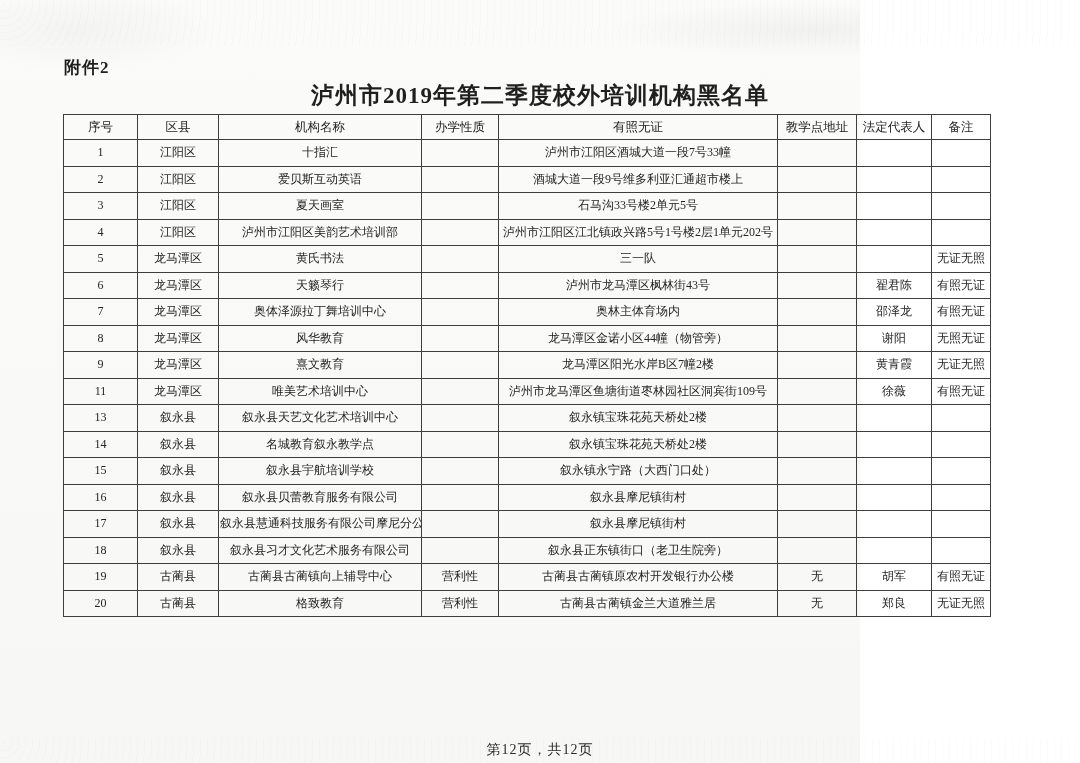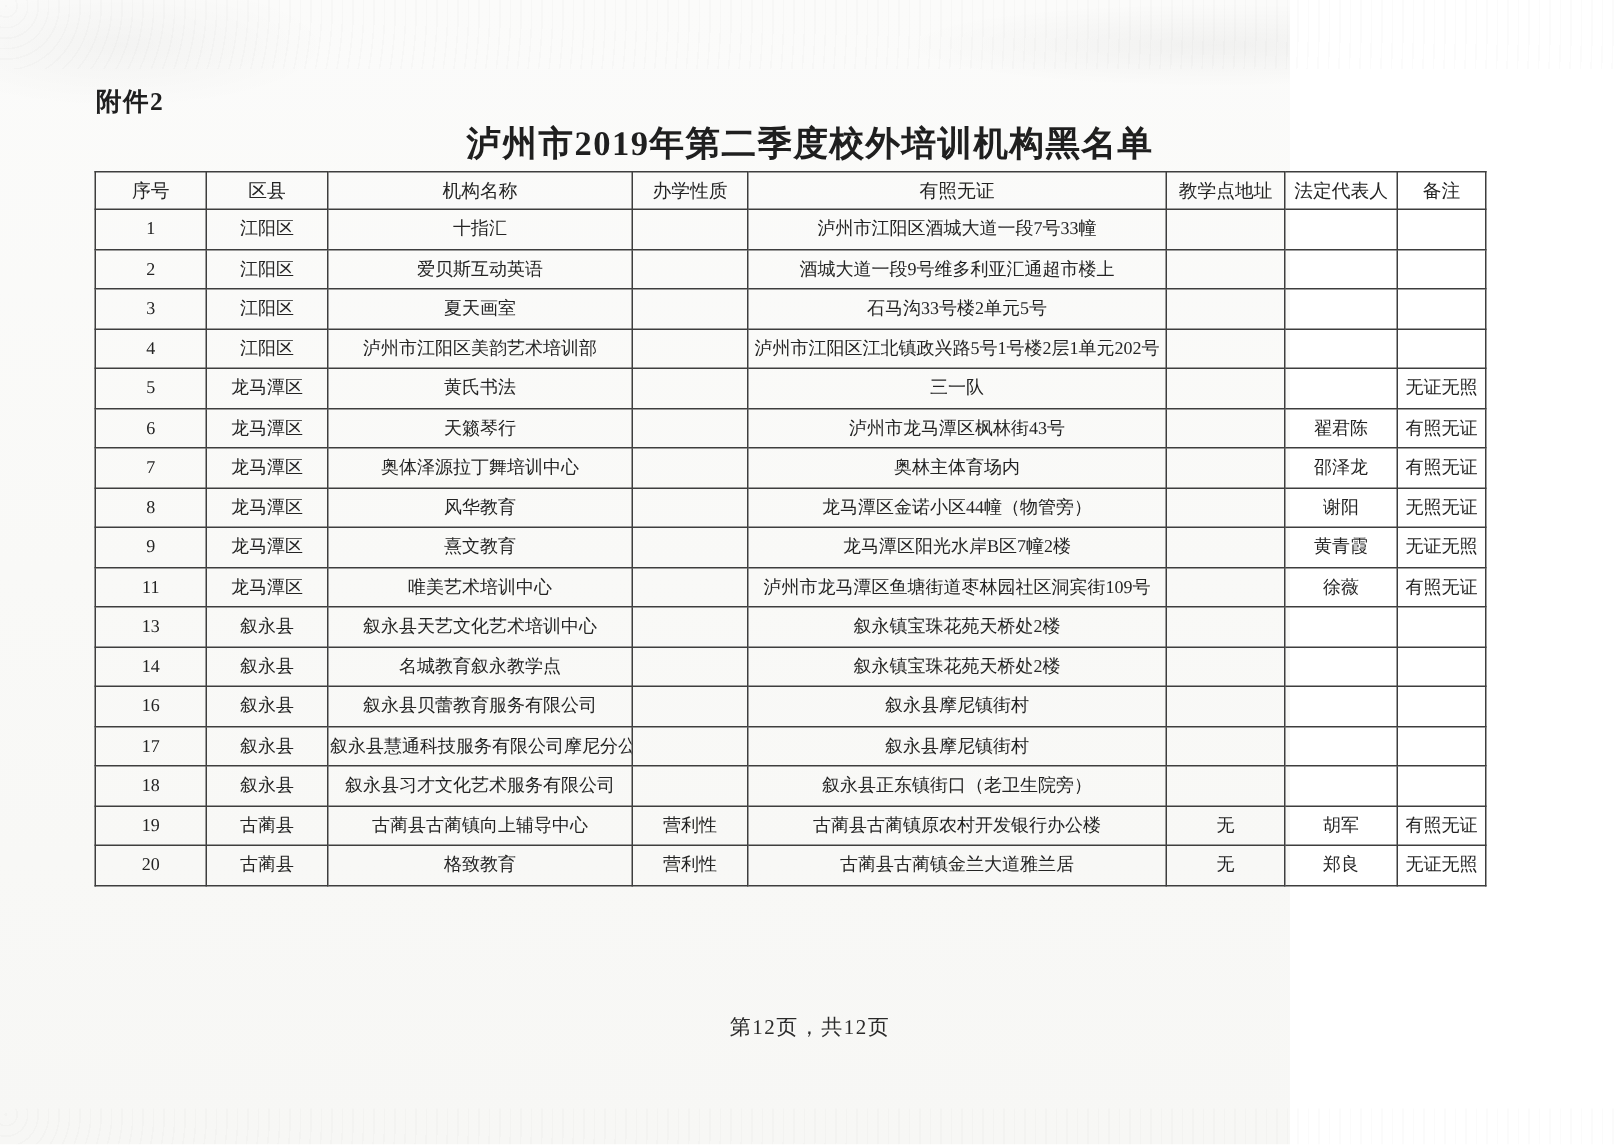--- a/index.html
+++ b/index.html
@@ -57,21 +57,21 @@
     vertical-align: middle;
     white-space: nowrap;
     overflow: hidden;
     padding: 0 1px;
     font-weight: normal;
     color: #242424;
   }
   table.blacklist th { height: 25px; font-size: 12.5px; }
   table.blacklist td { height: 26.5px; }
   .page-footer {
-    position: absolute; left: 0; top: 676px; width: 1080px;
+    position: absolute; left: 0; top: 741px; width: 1080px;
     text-align: center; font-size: 14px; color: #2a2a2a;
     letter-spacing: 1px;
   }
 </style>
 </head>
 <body>
 
 <div class="page">
   <div class="scan-strip-top"></div>
   <div class="scan-strip-bottom"></div>
@@ -218,20 +218,30 @@
           <td>14</td>
           <td>叙永县</td>
           <td>名城教育叙永教学点</td>
           <td></td>
           <td>叙永镇宝珠花苑天桥处2楼</td>
           <td></td>
           <td></td>
           <td></td>
         </tr>
         <tr>
+          <td>15</td>
+          <td>叙永县</td>
+          <td>叙永县宇航培训学校</td>
+          <td></td>
+          <td>叙永镇永宁路（大西门口处）</td>
+          <td></td>
+          <td></td>
+          <td></td>
+        </tr>
+        <tr>
           <td>16</td>
           <td>叙永县</td>
           <td>叙永县贝蕾教育服务有限公司</td>
           <td></td>
           <td>叙永县摩尼镇街村</td>
           <td></td>
           <td></td>
           <td></td>
         </tr>
         <tr>

